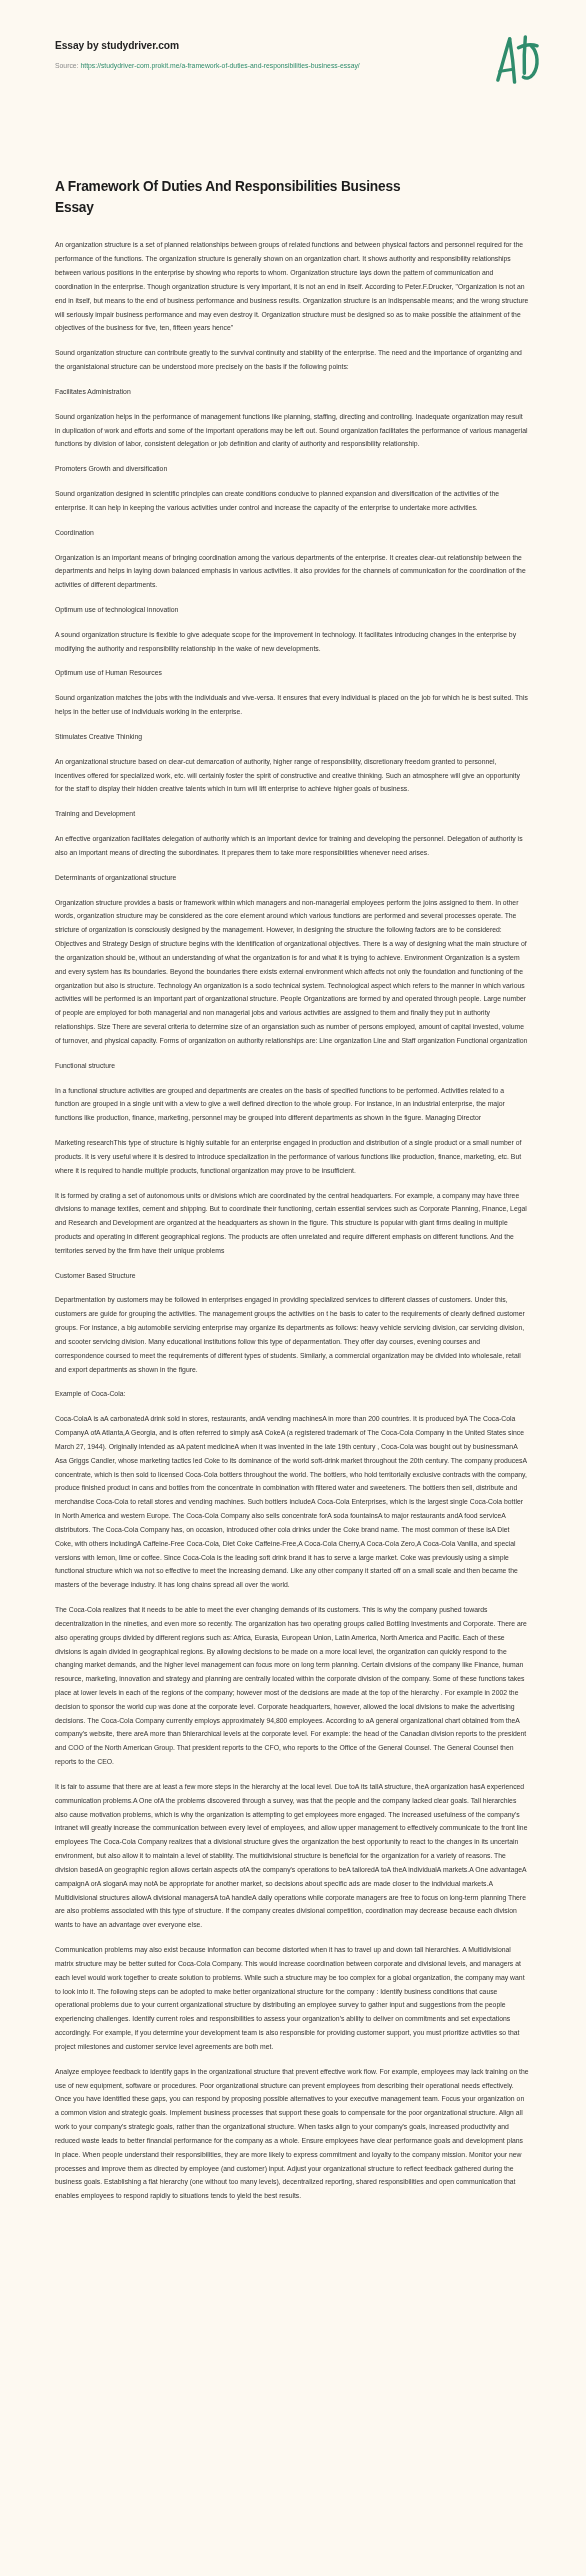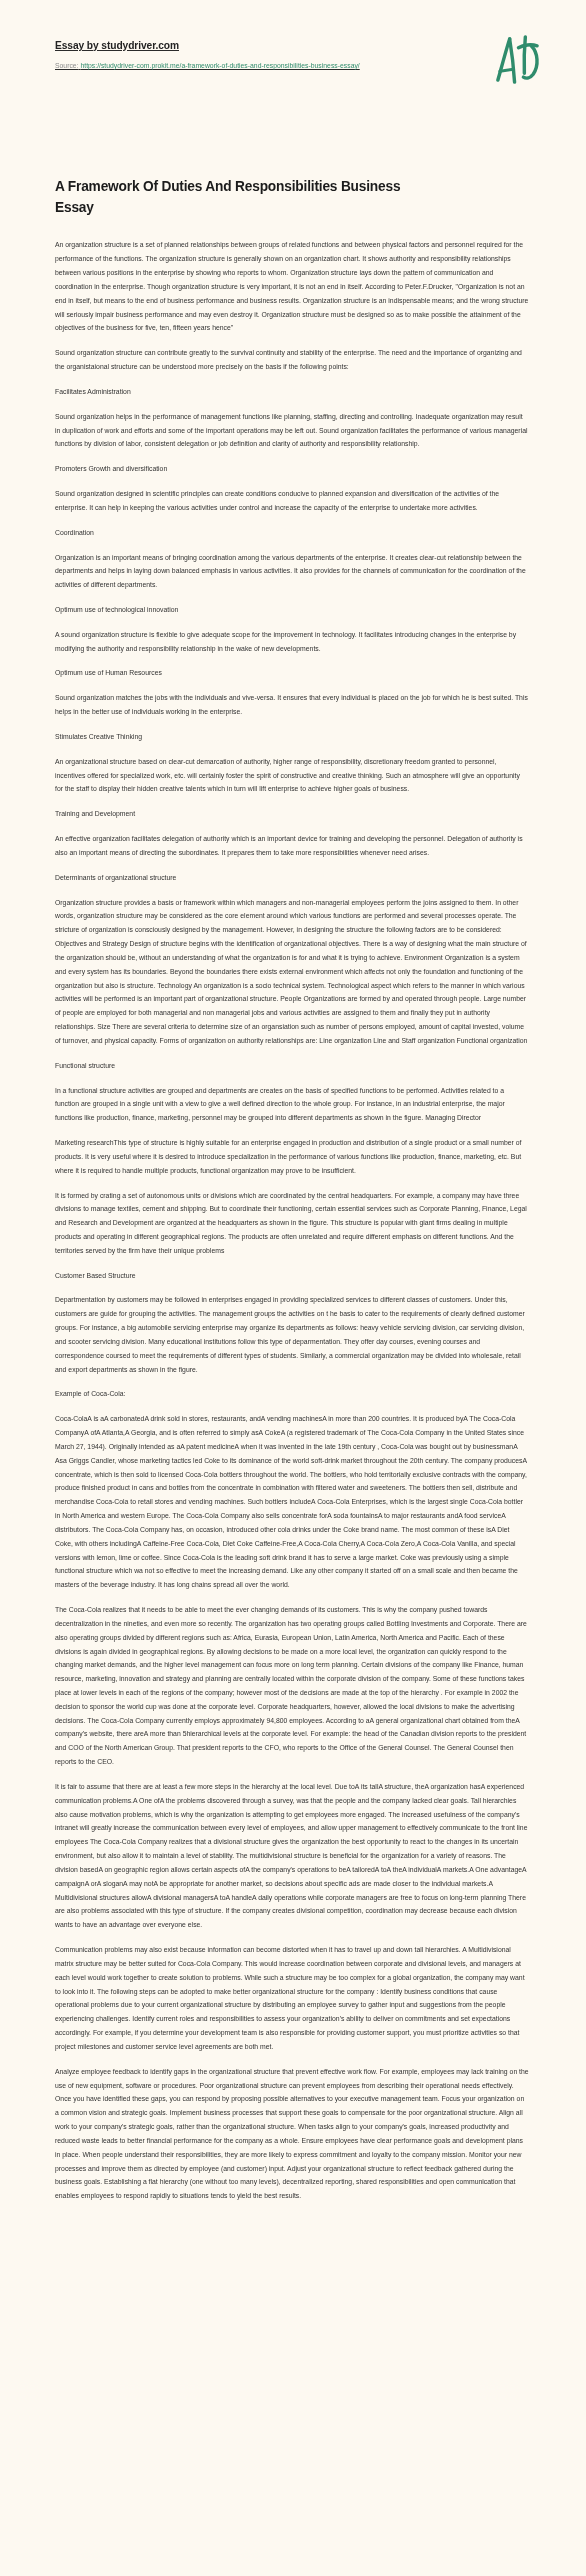--- a/index.html
+++ b/index.html
@@ -22,21 +22,20 @@
     background: #fdf9f1;
     box-sizing: border-box;
     padding: 0 0 23px 0;
   }
 
   
   .header {
     position: relative;
     padding: 39px 34px 0 55px;
     min-height: 69px;
-    text-decoration: underline;
   }
   .site-title {
     font-size: 11px;
     font-weight: bold;
     color: #232323;
     letter-spacing: -0.1px;
     margin: 0 0 9.2px 0;
     font-stretch: condensed;
     transform: scaleX(0.93);
     transform-origin: left center;

